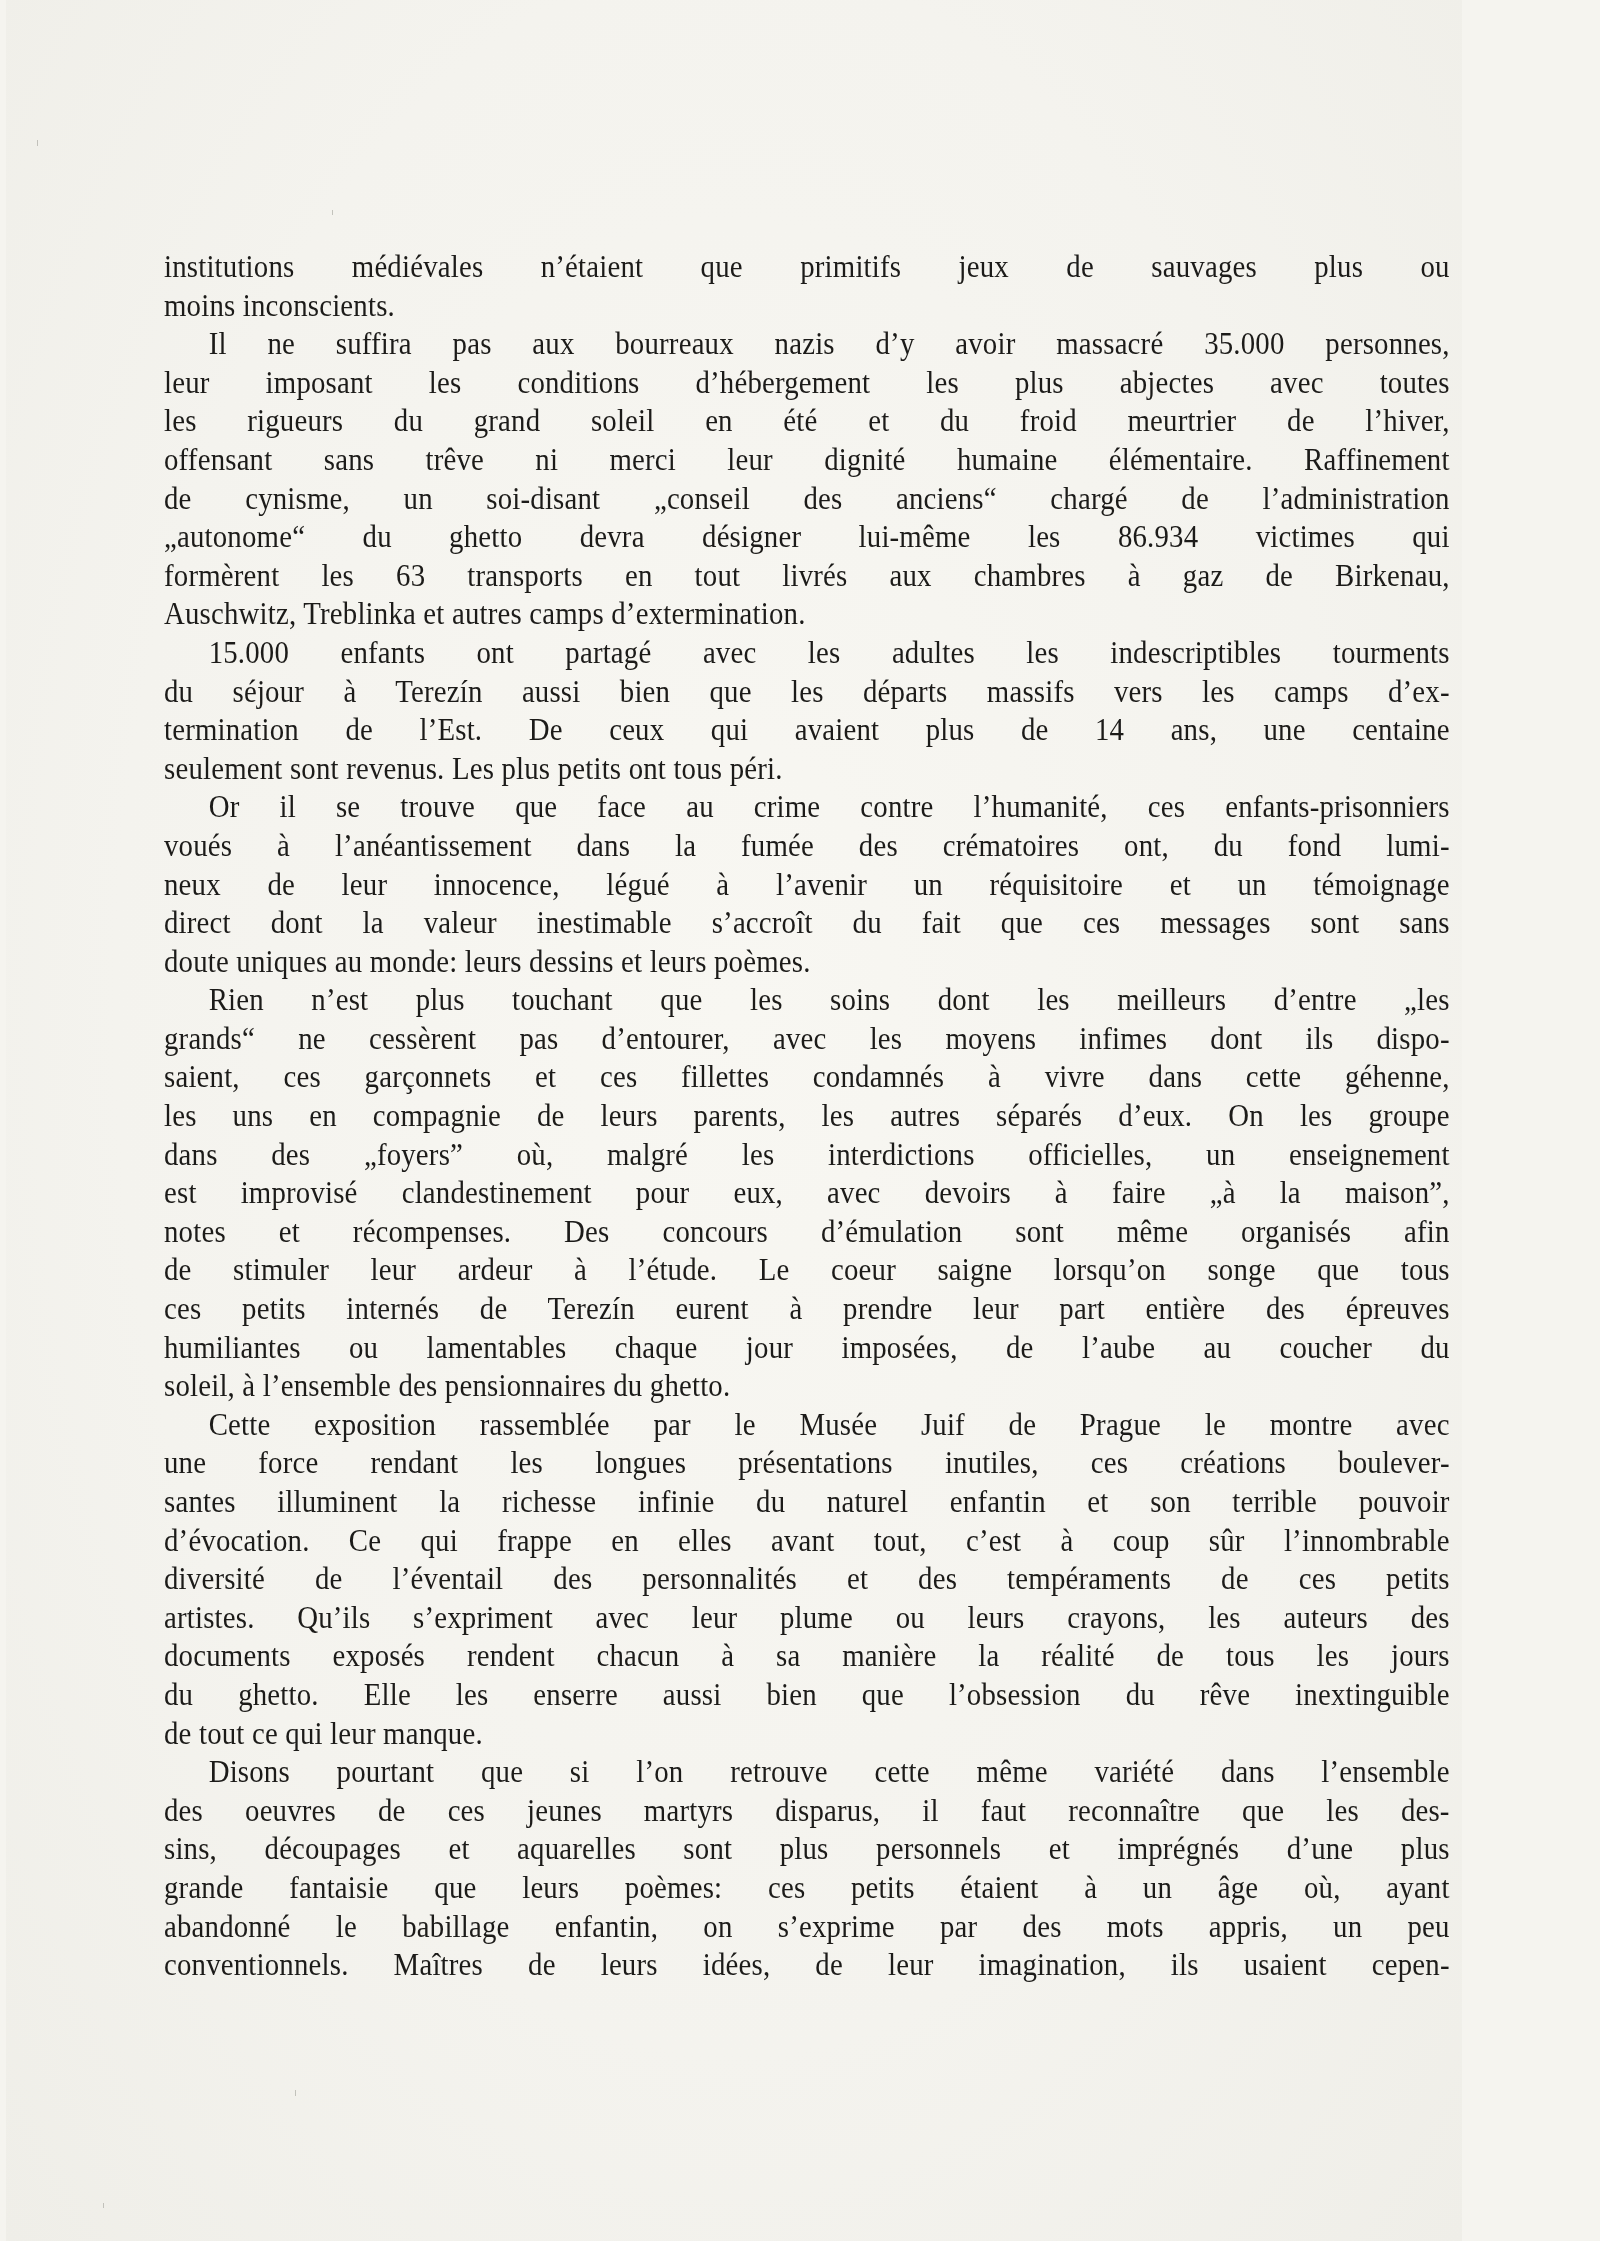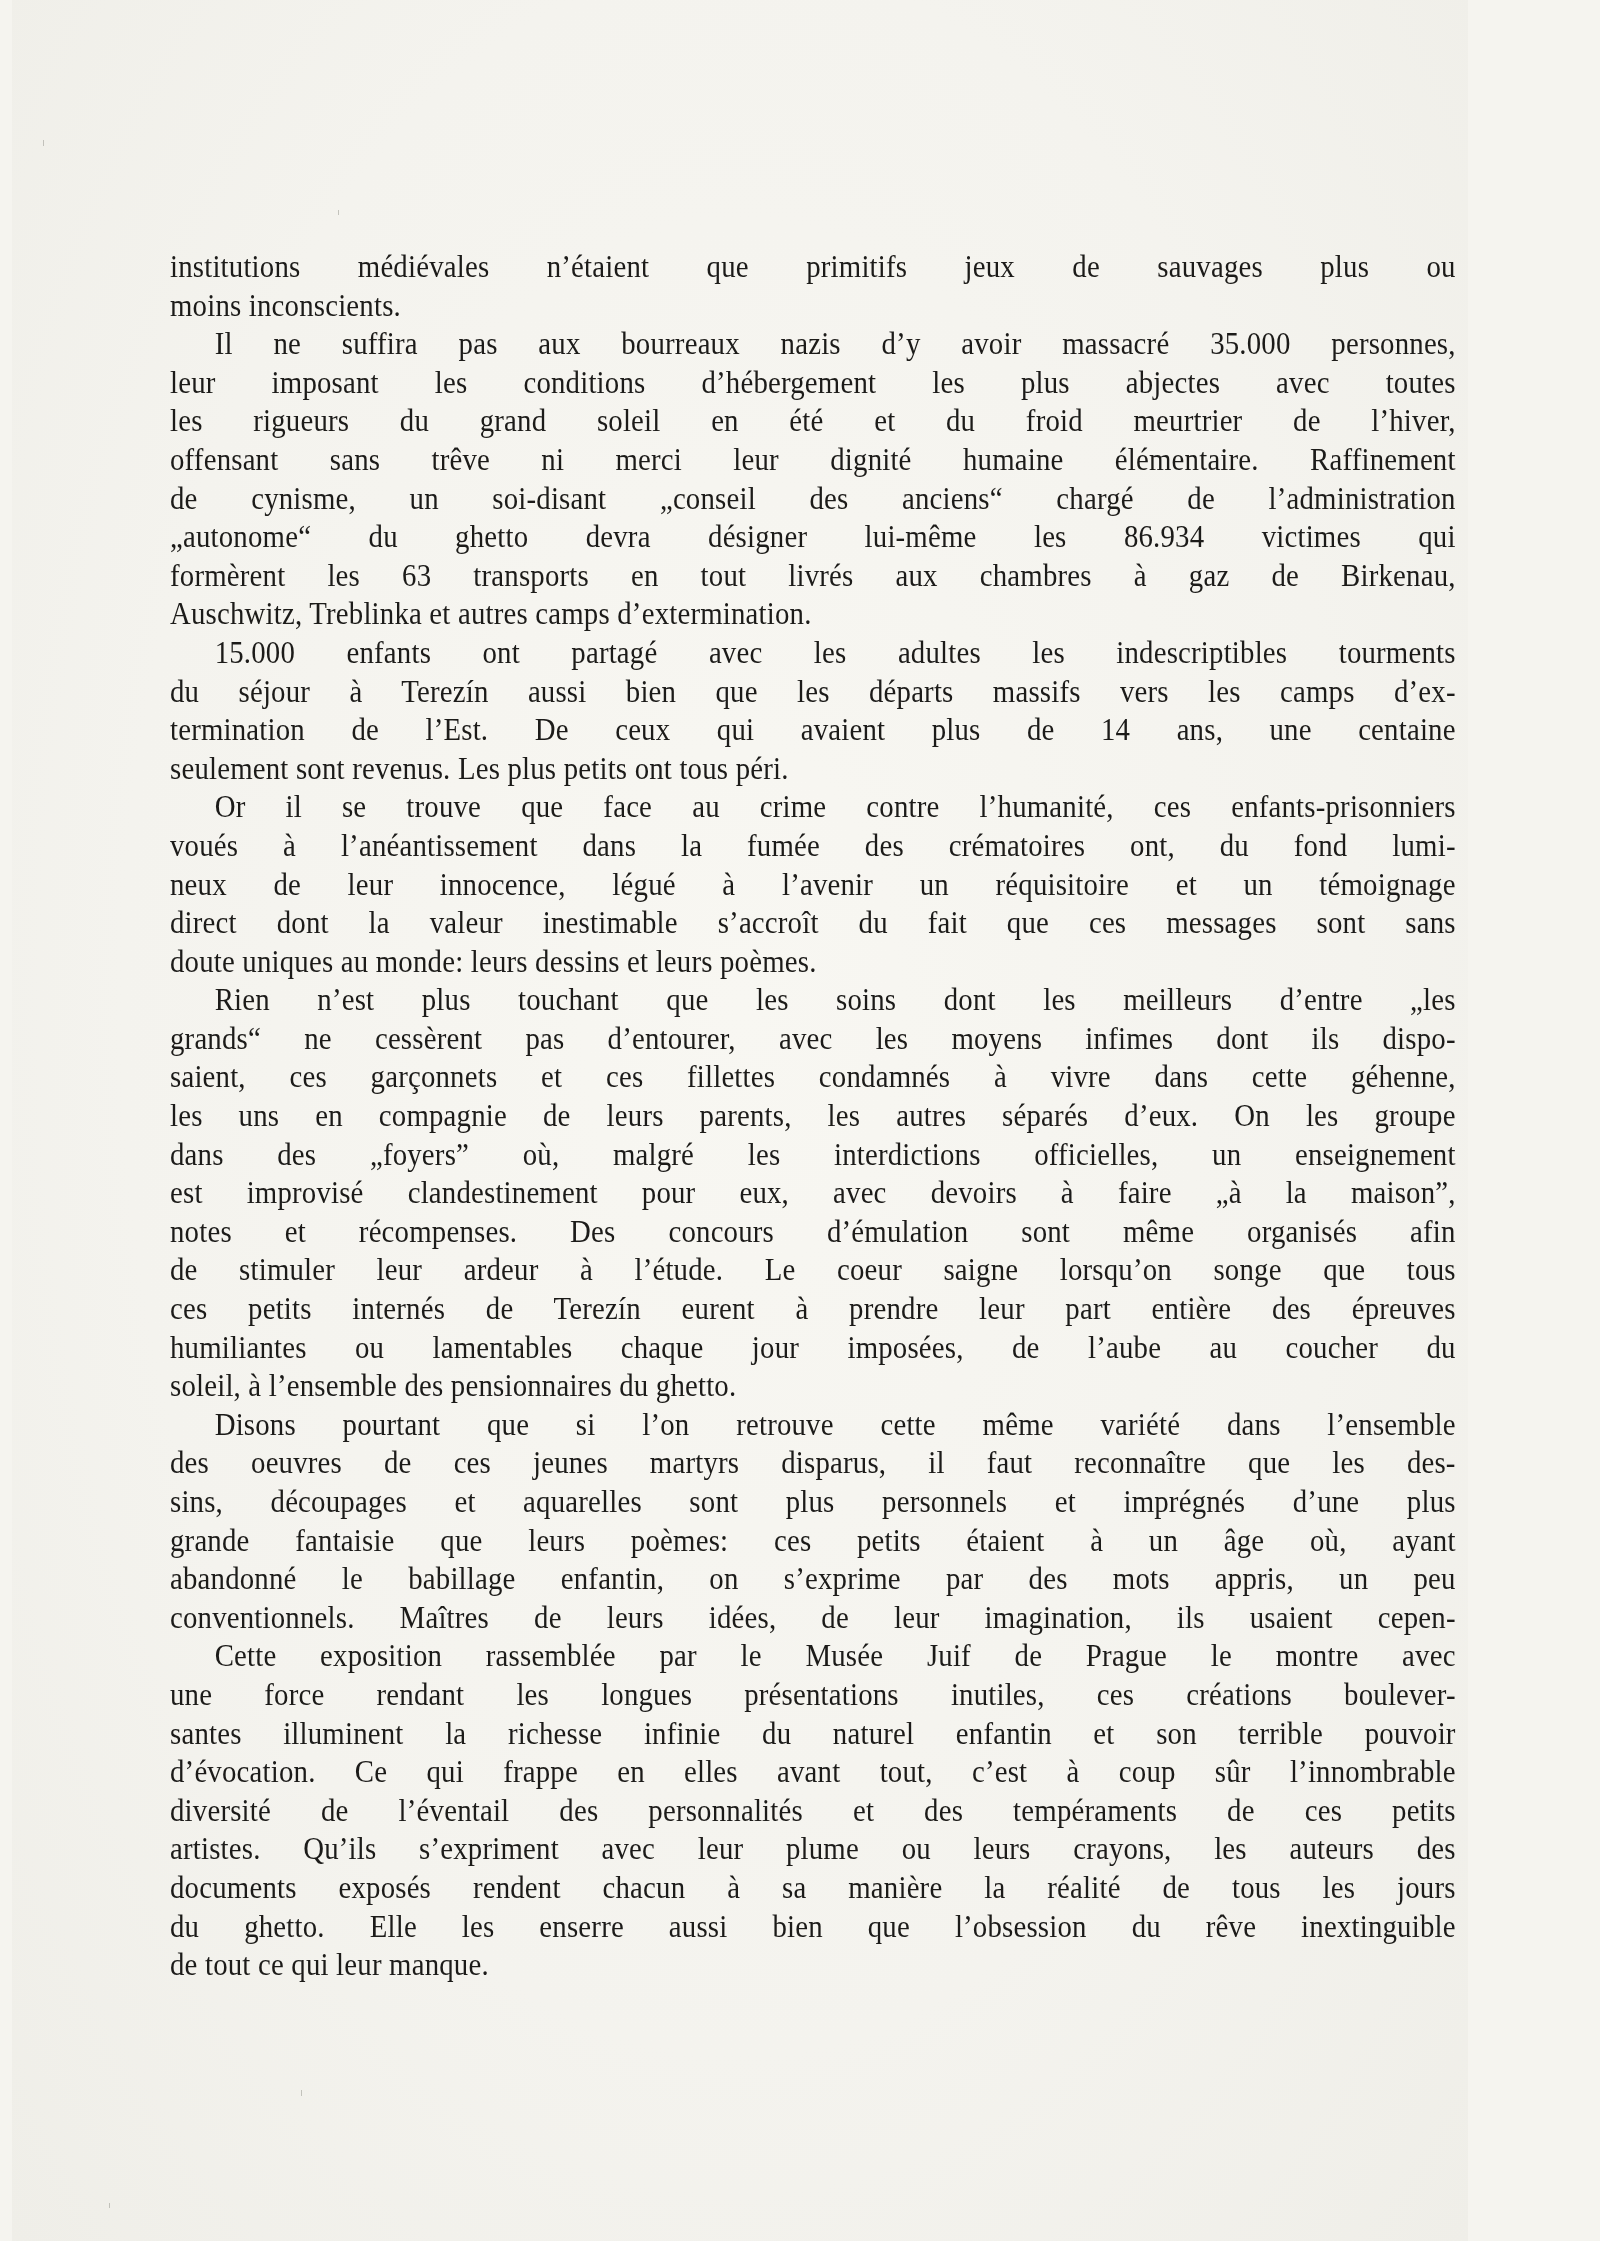--- a/index.html
+++ b/index.html
@@ -2,21 +2,21 @@
 <html><head>
 <meta charset="utf-8">
 <style>
   html, body { margin: 0; padding: 0; }
   body {
     width: 1600px; height: 2241px;
     background: #f5f4ef;
     position: relative; overflow: hidden;
   }
   .page {
-    position: absolute; left: 12px; top: 0; width: 1456px; height: 2241px;
+    position: absolute; left: 6px; top: 0; width: 1456px; height: 2241px;
     background: radial-gradient(ellipse at 50% 45%, #f8f7f2 0%, #f4f3ee 60%, #efeee8 100%);
   }
   .text-block {
     position: absolute;
     left: 158px;
     top: 248px;
     width: 1286px;
     font-family: "Liberation Serif", "DejaVu Serif", serif;
     font-size: 31px;
     color: #1c1b19;
@@ -76,36 +76,36 @@
         <span class="line">les uns en compagnie de leurs parents, les autres séparés d’eux. On les groupe</span>
         <span class="line">dans des „foyers” où, malgré les interdictions officielles, un enseignement</span>
         <span class="line">est improvisé clandestinement pour eux, avec devoirs à faire „à la maison”,</span>
         <span class="line">notes et récompenses. Des concours d’émulation sont même organisés afin</span>
         <span class="line">de stimuler leur ardeur à l’étude. Le coeur saigne lorsqu’on songe que tous</span>
         <span class="line">ces petits internés de Terezín eurent à prendre leur part entière des épreuves</span>
         <span class="line">humiliantes ou lamentables chaque jour imposées, de l’aube au coucher du</span>
         <span class="line last">soleil, à l’ensemble des pensionnaires du ghetto.</span>
       </div>
       <div>
-        <span class="line indent">Disons pourtant que si l’on retrouve cette même variété dans l’ensemble</span>
-        <span class="line">des oeuvres de ces jeunes martyrs disparus, il faut reconnaître que les des-</span>
-        <span class="line">sins, découpages et aquarelles sont plus personnels et imprégnés d’une plus</span>
-        <span class="line">grande fantaisie que leurs poèmes: ces petits étaient à un âge où, ayant</span>
-        <span class="line">abandonné le babillage enfantin, on s’exprime par des mots appris, un peu</span>
-        <span class="line">conventionnels. Maîtres de leurs idées, de leur imagination, ils usaient cepen-</span>
-      </div>
-      <div>
         <span class="line indent">Cette exposition rassemblée par le Musée Juif de Prague le montre avec</span>
         <span class="line">une force rendant les longues présentations inutiles, ces créations boulever-</span>
         <span class="line">santes illuminent la richesse infinie du naturel enfantin et son terrible pouvoir</span>
         <span class="line">d’évocation. Ce qui frappe en elles avant tout, c’est à coup sûr l’innombrable</span>
         <span class="line">diversité de l’éventail des personnalités et des tempéraments de ces petits</span>
         <span class="line">artistes. Qu’ils s’expriment avec leur plume ou leurs crayons, les auteurs des</span>
         <span class="line">documents exposés rendent chacun à sa manière la réalité de tous les jours</span>
         <span class="line">du ghetto. Elle les enserre aussi bien que l’obsession du rêve inextinguible</span>
         <span class="line last">de tout ce qui leur manque.</span>
       </div>
+      <div>
+        <span class="line indent">Disons pourtant que si l’on retrouve cette même variété dans l’ensemble</span>
+        <span class="line">des oeuvres de ces jeunes martyrs disparus, il faut reconnaître que les des-</span>
+        <span class="line">sins, découpages et aquarelles sont plus personnels et imprégnés d’une plus</span>
+        <span class="line">grande fantaisie que leurs poèmes: ces petits étaient à un âge où, ayant</span>
+        <span class="line">abandonné le babillage enfantin, on s’exprime par des mots appris, un peu</span>
+        <span class="line">conventionnels. Maîtres de leurs idées, de leur imagination, ils usaient cepen-</span>
+      </div>
     </div>
   <span class="fleck" style="left:31px;top:140px;height:6px;"></span>
   <span class="fleck" style="left:326px;top:210px;height:5px;"></span>
   <span class="fleck" style="left:289px;top:2090px;height:6px;"></span>
   <span class="fleck" style="left:97px;top:2203px;height:5px;"></span>
 </div>
 
 </body></html>

